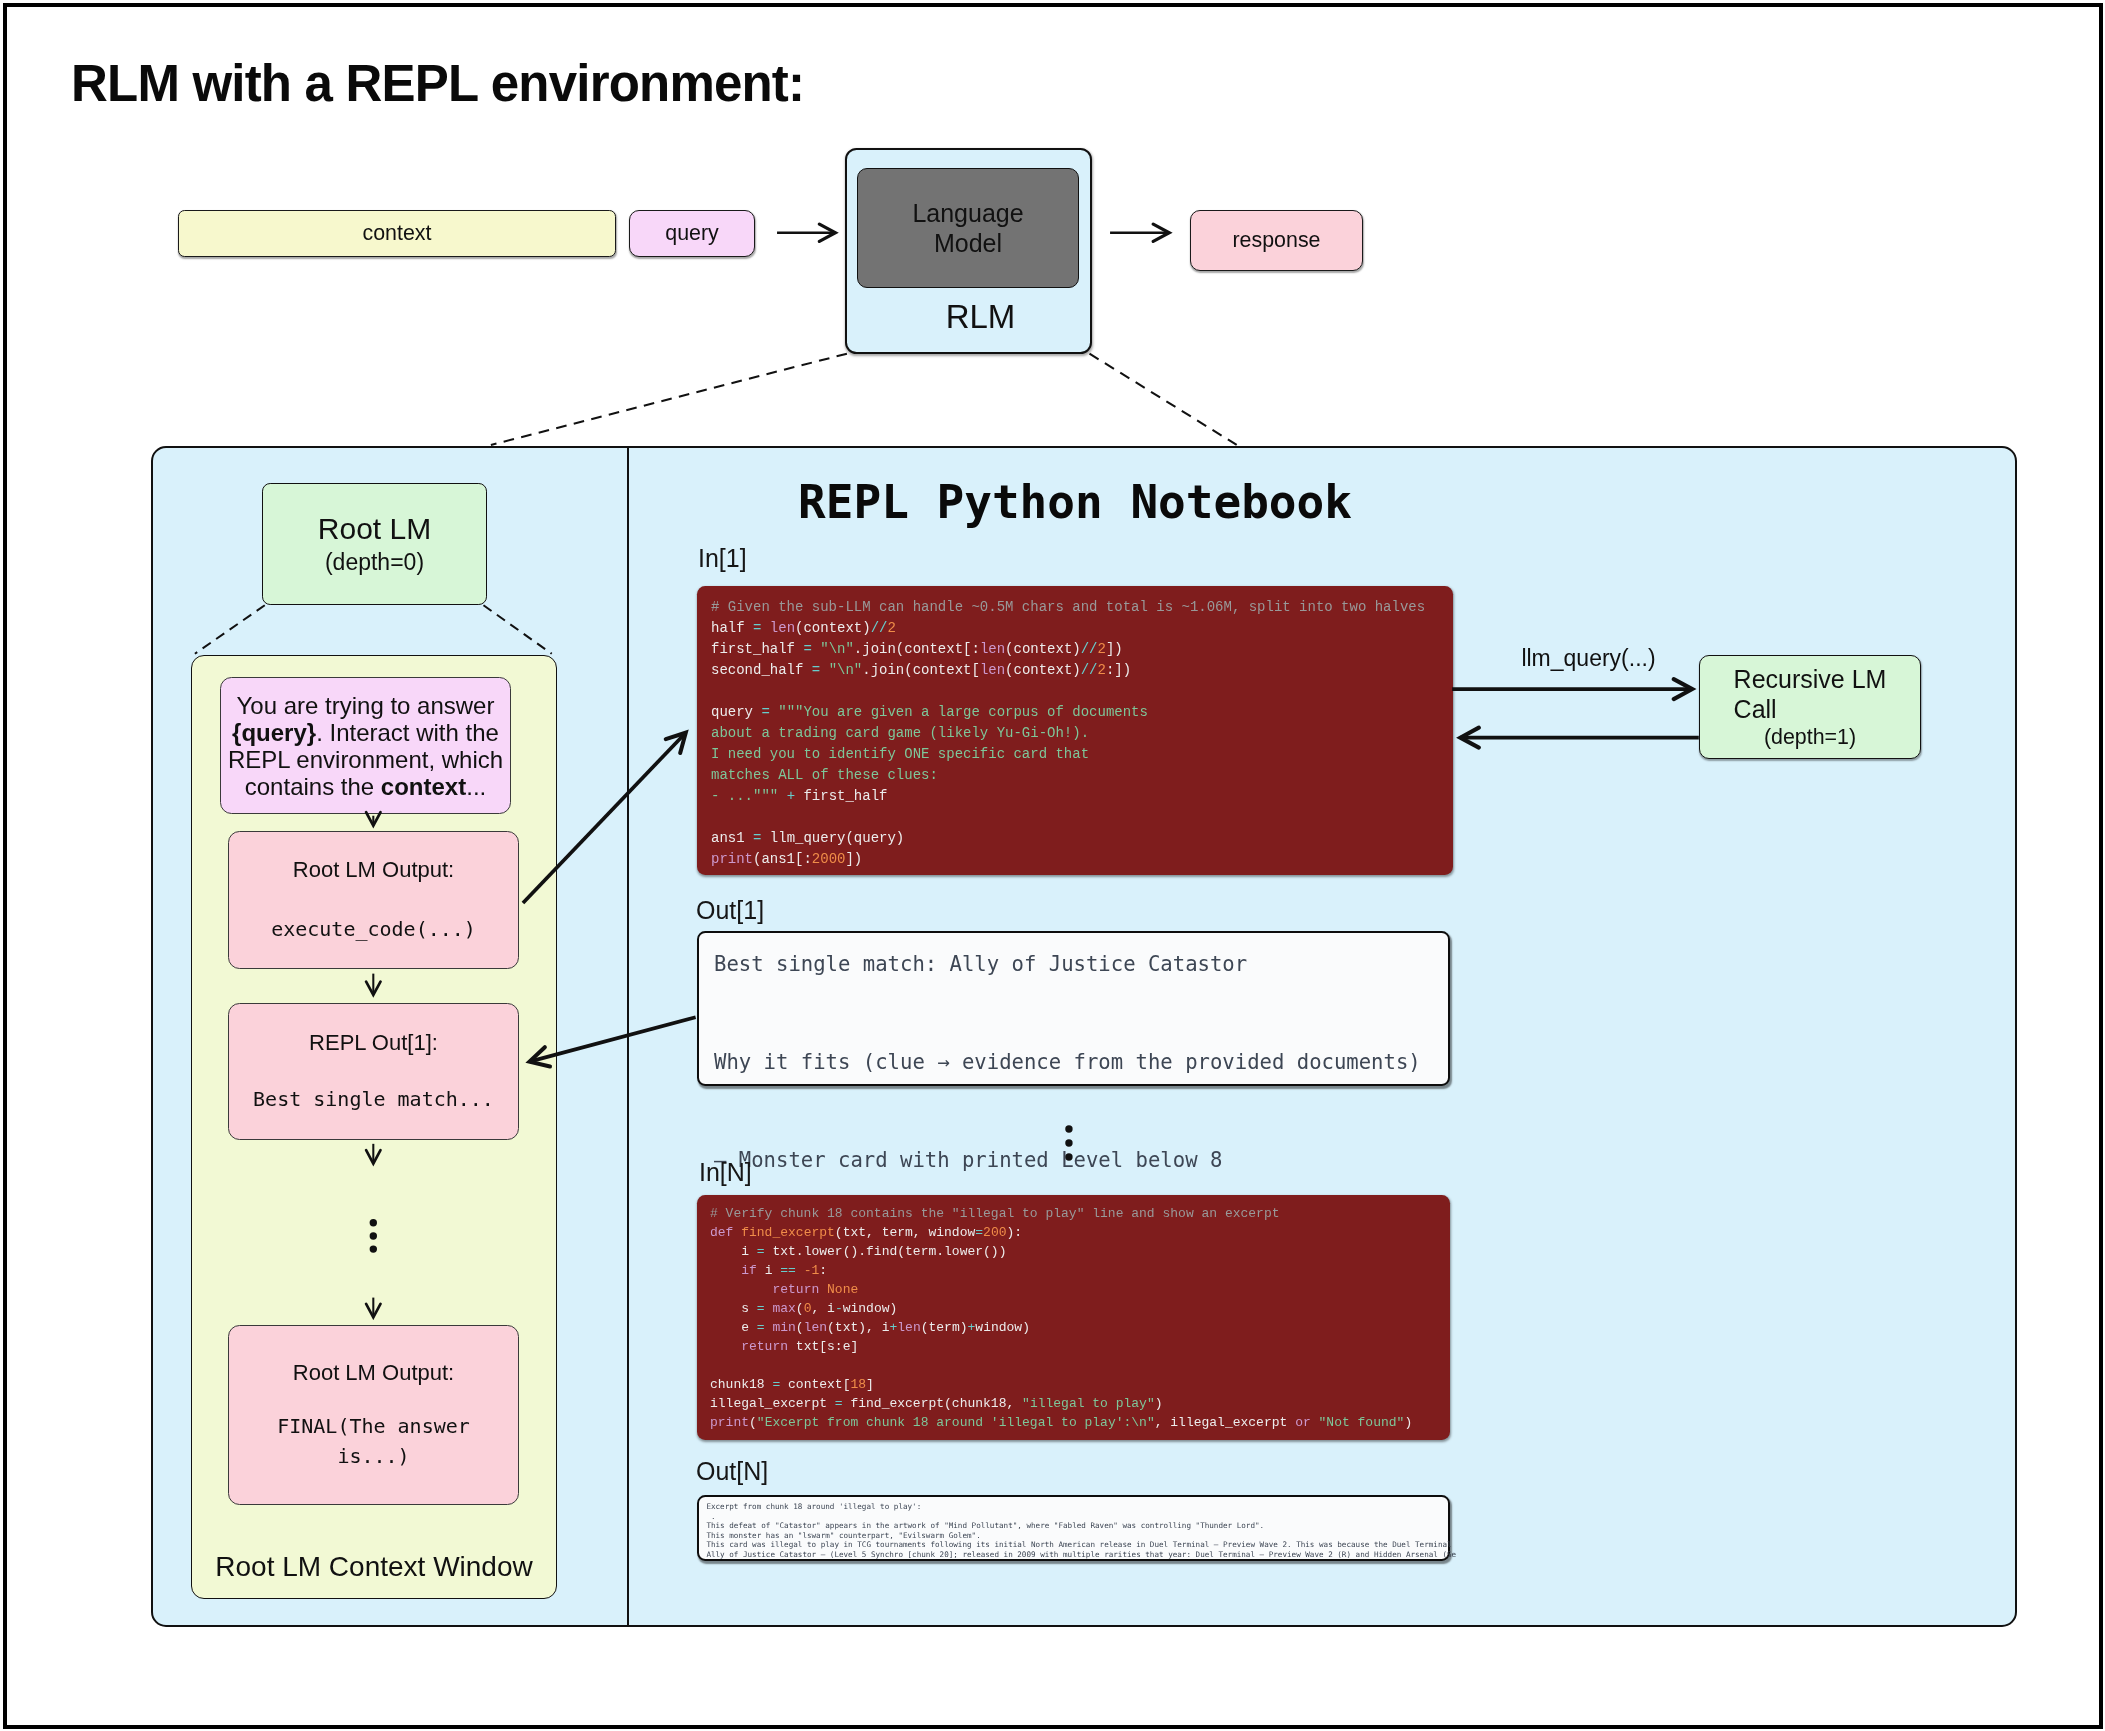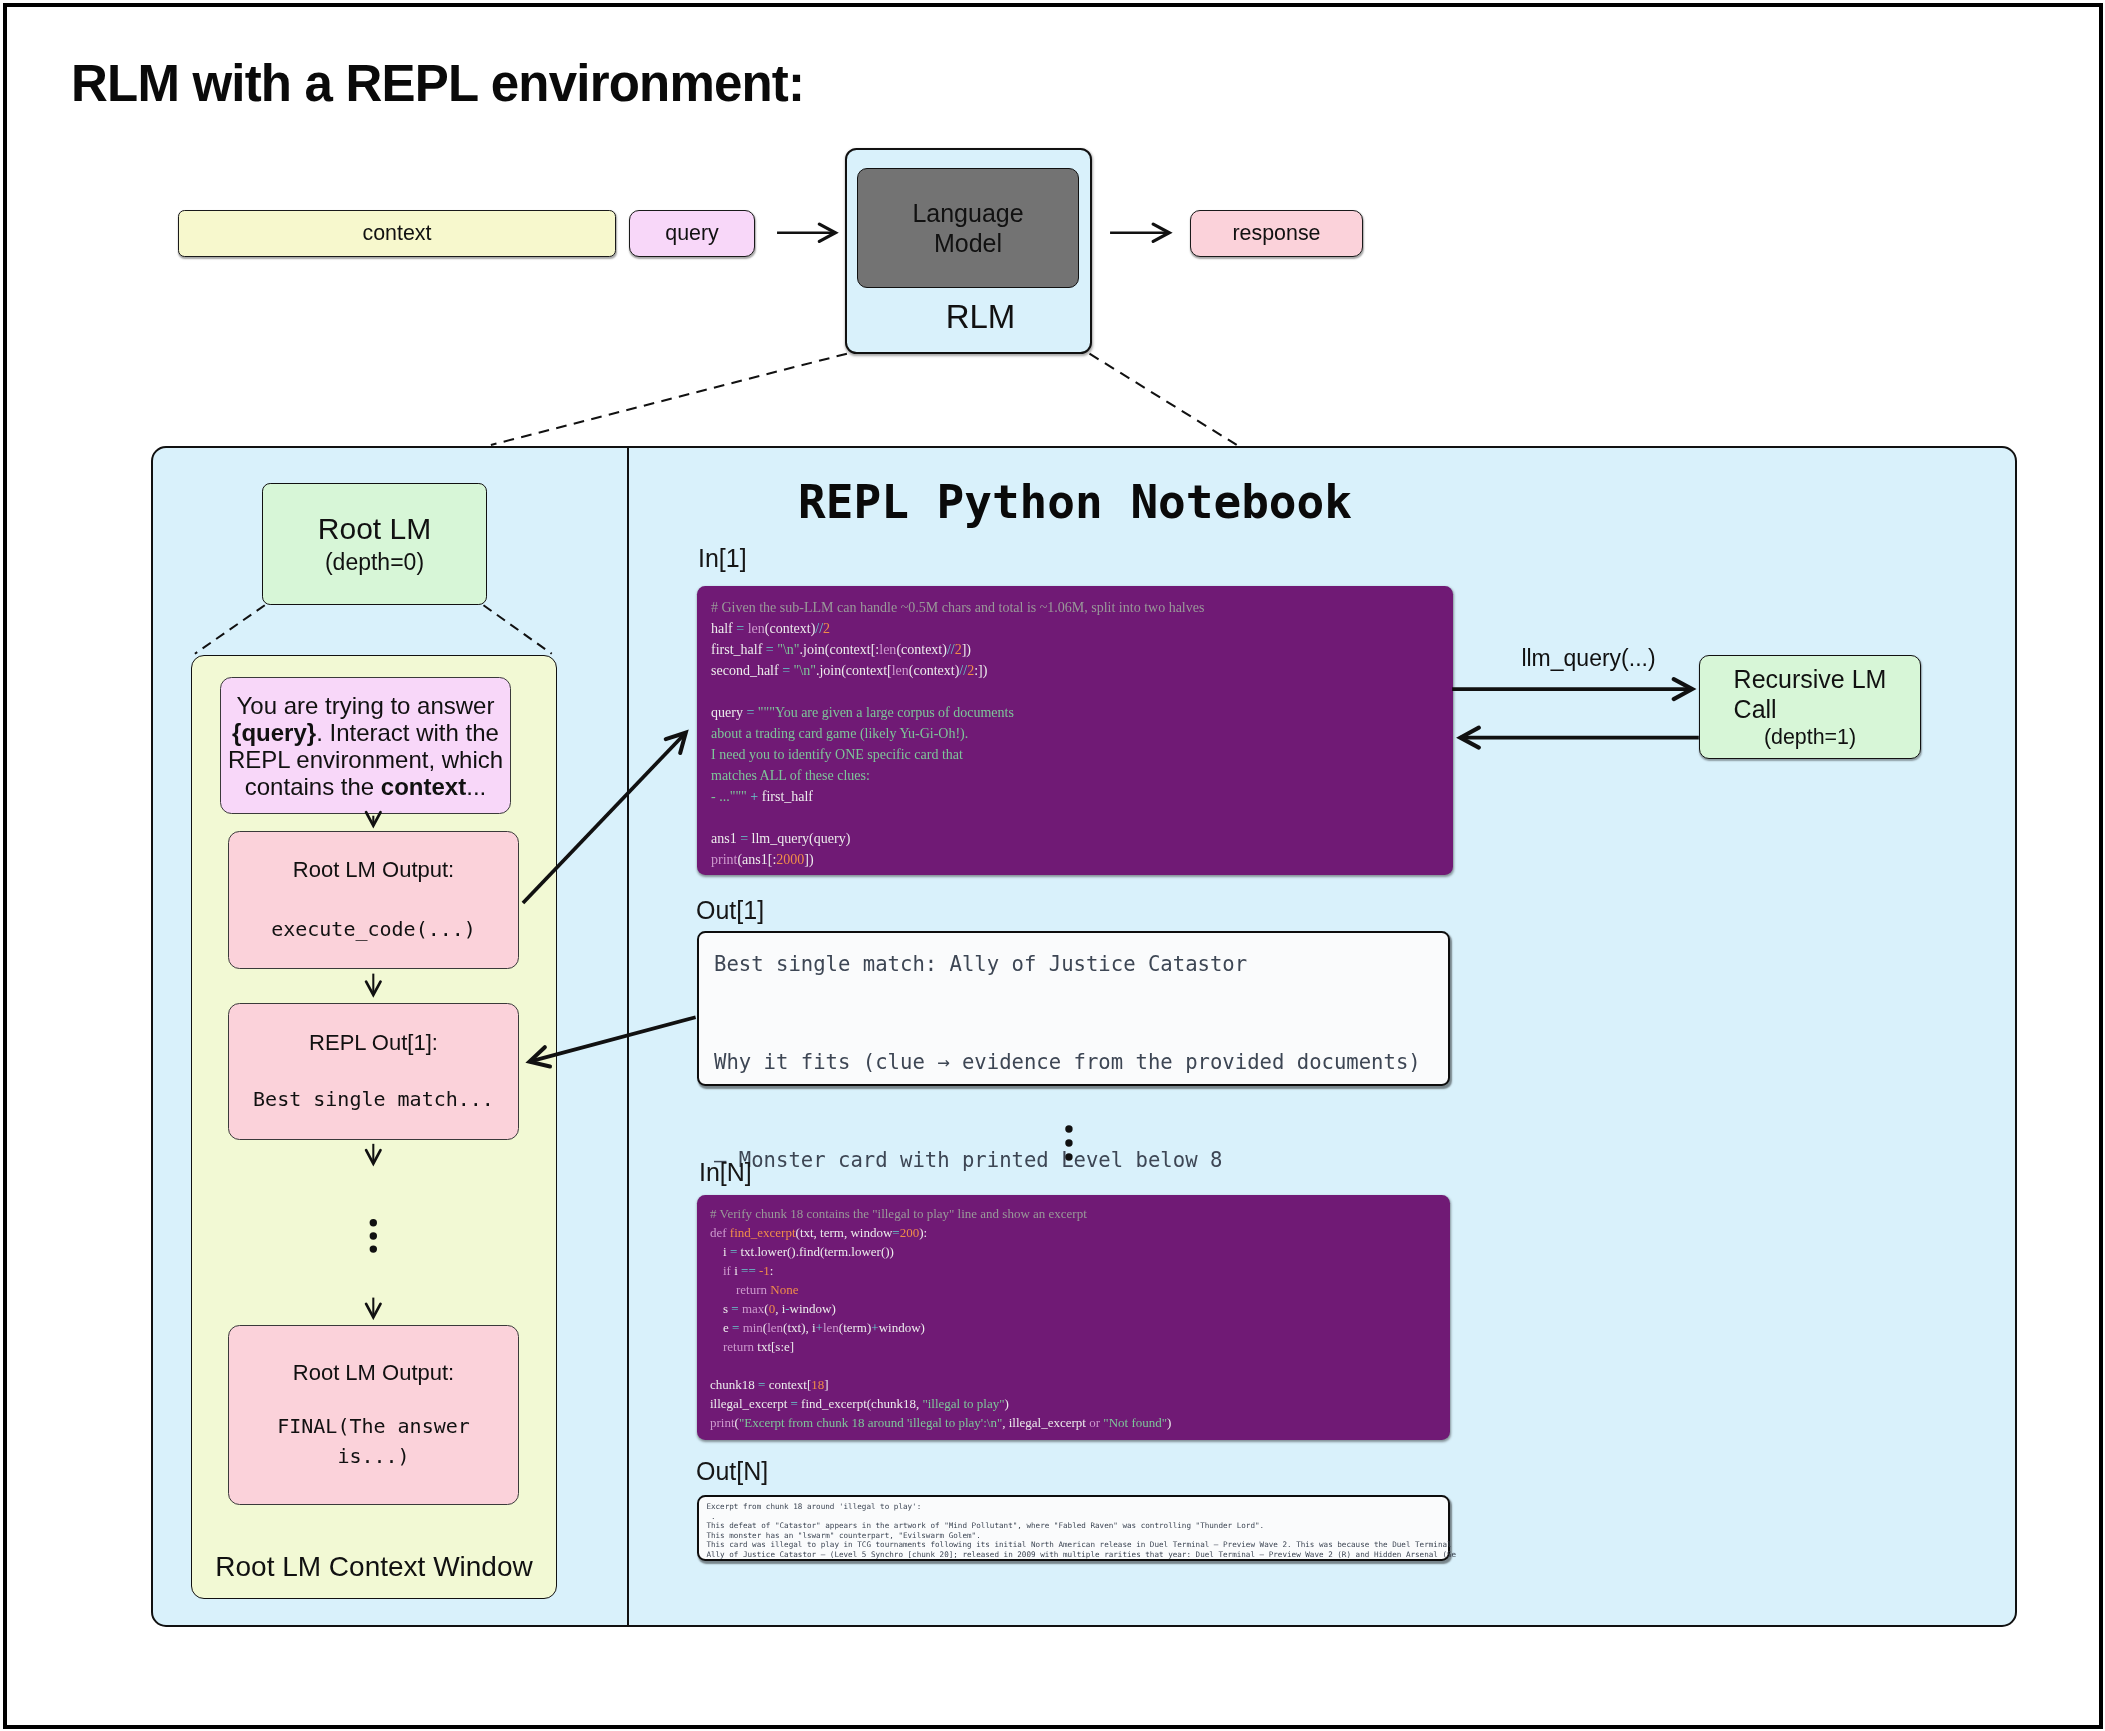--- a/index.html
+++ b/index.html
@@ -8,21 +8,21 @@
   .frame{position:absolute;left:2.5px;top:2.5px;right:2.5px;bottom:2.5px;border:4.1px solid #000;}
   .abs{position:absolute;box-sizing:border-box;}
 
   .page-title{left:71px;top:54px;font-size:51px;font-weight:bold;color:#0a0a0a;letter-spacing:-0.8px;}
 
   
   .flow-box{display:flex;align-items:center;justify-content:center;font-size:21.4px;color:#111;
             border:1.6px solid #1a1a1a;border-radius:8.2px;box-shadow:0.8px 1.6px 1.6px rgba(0,0,0,.35);}
   .ctx{left:178px;top:210px;width:438px;height:47px;background:#f7f8cd;border-radius:6.6px;}
   .qry{left:629px;top:210px;width:126px;height:47px;background:#f8d7f9;border-radius:10px;}
-  .rsp{left:1190px;top:210px;width:173px;height:47px;background:#fbd2da;border-radius:10px;}
+  .rsp{left:1190px;top:210px;width:173px;height:61px;background:#fbd2da;border-radius:10px;}
 
   .rlm-container{left:845px;top:148px;width:247px;height:206px;background:#d9f1fb;
                  border:2.1px solid #111;border-radius:11.5px;box-shadow:0.8px 1.6px 2.5px rgba(0,0,0,.35);}
   .lm-box{left:857px;top:168px;width:222px;height:120px;background:#737373;border:1.6px solid #111;
           border-radius:10px;display:flex;flex-direction:column;align-items:center;justify-content:center;
           font-size:25px;line-height:30px;color:#111;}
   .rlm-label{left:845px;top:298px;width:247px;text-align:center;font-size:33px;color:#111;padding-left:24px;}
 
   
   .big-container{left:151px;top:446px;width:1866px;height:1181px;background:#d9f1fb;
@@ -55,21 +55,21 @@
 
   
   .nb-title{left:697px;top:475px;width:756px;text-align:center;font-family:"DejaVu Sans Mono", monospace;
             font-weight:bold;font-size:46px;color:#0a0a0a;}
   .cell-label{font-size:25px;color:#161616;font-weight:500;}
   .lbl-in1{left:698px;top:544px;}
   .lbl-out1{left:696px;top:896px;}
   .lbl-inN{left:699px;top:1158px;}
   .lbl-outN{left:696px;top:1457px;}
 
-  .code-block{background:#701a75;border-radius:8.2px;color:#ececec;font-family:Liberation Serif, serif;
+  .code-block{background:#7f1d1d;border-radius:8.2px;color:#ececec;font-family:Liberation Mono, monospace;
               box-shadow:0.8px 1.6px 2.5px rgba(0,0,0,.4);}
   .cb1{left:697px;top:586px;width:756px;height:289px;padding:10.7px 14px;font-size:14px;line-height:21px;}
   .cbN{left:697px;top:1195px;width:753px;height:245px;padding:9px 13px;font-size:13px;line-height:19px;}
   .code-line{white-space:pre;min-height:1em;}
   .tk-c{color:#999999;} .tk-k{color:#cc99cd;} .tk-f{color:#f08d49;} .tk-n{color:#f08d49;}
   .tk-s{color:#7ec699;} .tk-o{color:#67cdcc;} .tk-p{color:#ececec;}
 
   .out-box{background:#fafbfc;border:2.5px solid #0d0d0d;border-radius:8.2px;color:#3d4654;
            font-family:"DejaVu Sans Mono", monospace;box-shadow:1.2px 2.1px 1.6px rgba(0,0,0,.45);}
   .ob1{left:697px;top:931px;width:753px;height:155px;padding:6.6px 15px;font-size:20.6px;}

